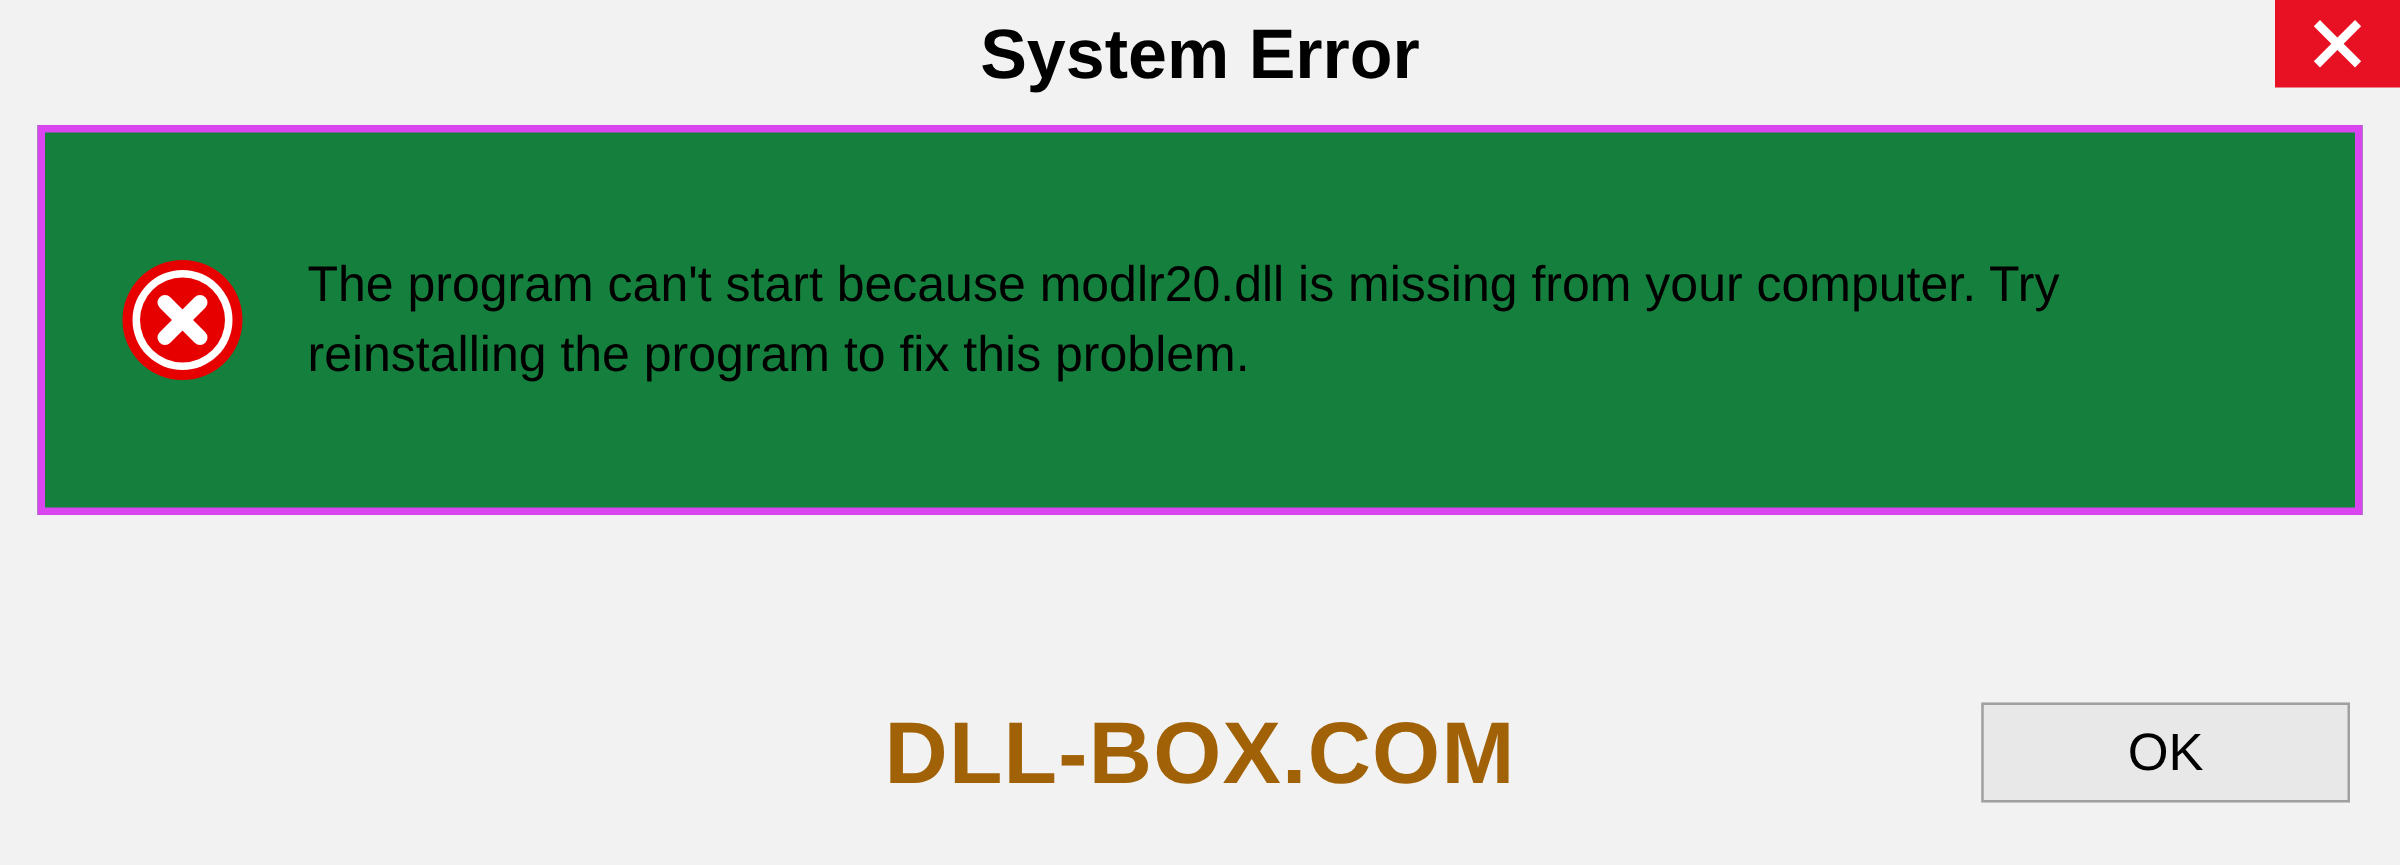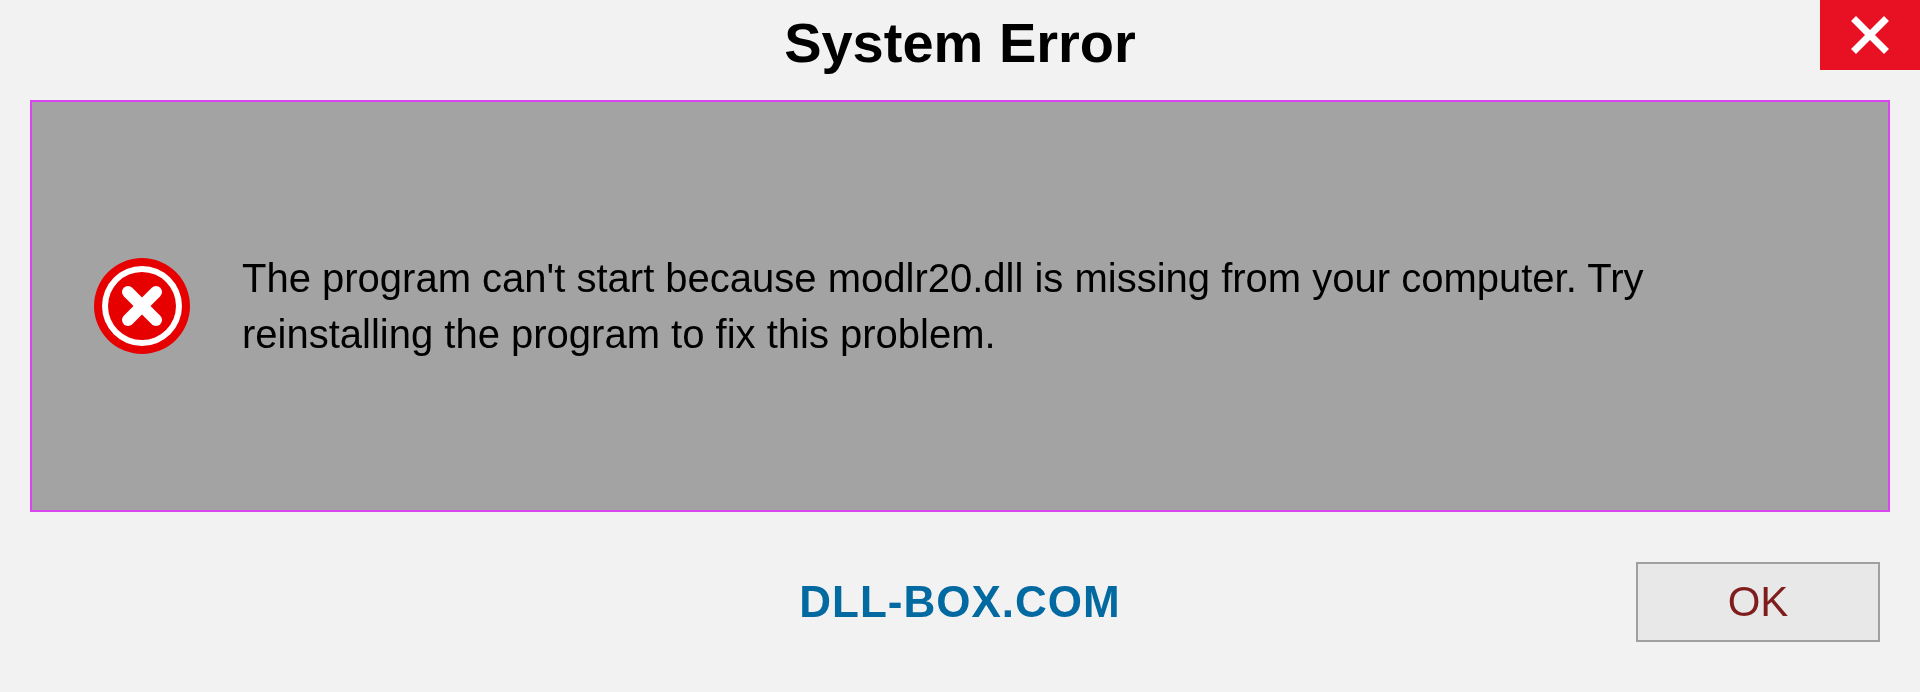--- a/index.html
+++ b/index.html
@@ -40,23 +40,23 @@
       align-items: center;
       justify-content: center;
       cursor: pointer;
     }
     .close-btn svg {
       width: 40px;
       height: 40px;
     }
     .message-panel {
       margin: 0 30px;
-      background: #a3a3a3;
-      border: 2px solid #d946ef;
-      height: 412px;
+      background: #15803d;
+      border: 6px solid #d946ef;
+      height: 312px;
       display: flex;
       align-items: center;
       padding: 0 60px;
     }
     .error-icon-wrap {
       flex: 0 0 auto;
       margin-right: 50px;
     }
     .error-icon {
       width: 100px;
@@ -77,34 +77,34 @@
       height: 180px;
       display: flex;
       align-items: center;
       justify-content: flex-end;
       padding: 0 40px;
     }
     .watermark {
       position: absolute;
       left: 50%;
       transform: translateX(-50%);
-      font-size: 44px;
+      font-size: 70px;
       font-weight: 800;
-      color: #0369a1;
+      color: #a16207;
       letter-spacing: 1px;
       font-family: Arial, sans-serif;
       text-align: right;
     }
     .ok-btn {
-      width: 244px;
+      width: 295px;
       height: 80px;
       background: #e8e8e8;
       border: 2px solid #a0a0a0;
       font-size: 42px;
-      color: #7f1d1d;
+      color: #000000;
       display: flex;
       align-items: center;
       justify-content: center;
       cursor: pointer;
       font-family: "Segoe UI", Arial, sans-serif;
     }
   </style>
 </head>
 <body>
 

